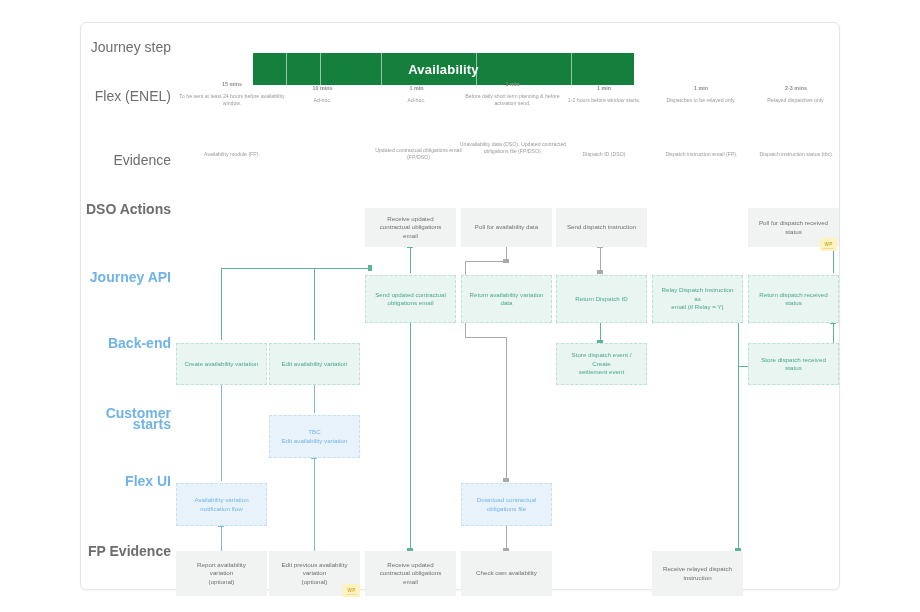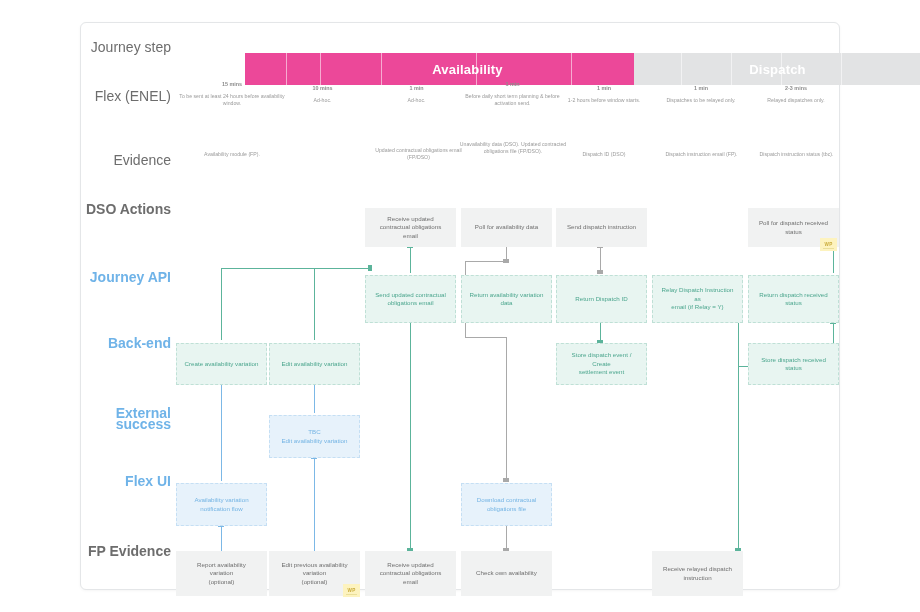--- a/index.html
+++ b/index.html
@@ -27,21 +27,21 @@
   }
   
   .band{
     position:absolute;
     top:30px;height:32px;
     display:flex;align-items:center;justify-content:center;
     color:#ffffff;
     font-size:13px;font-weight:bold;
     letter-spacing:.2px;
   }
-  #band-availability{left:164px;width:381px;background:#ec4899;padding-left:32px;}
+  #band-availability{left:172px;width:381px;background:#15803d;}
   #band-dispatch{left:553px;width:287px;background:#e2e3e4;}
 
   
   .band-sep{
     position:absolute;top:30px;height:32px;width:1px;
     background:rgba(255,255,255,.55);
   }
 
   
   .rowlabel{
@@ -128,39 +128,38 @@
     background-image:linear-gradient(to right,#5cb49b 0 2px,transparent 2px 4px);
   }
 </style>
 </head>
 <body>
 
 <div id="canvas">
   <div id="board">
 
     <div class="band" id="band-availability">Availability</div>
-    <div class="band" id="band-dispatch">Dispatch</div>
 
     <div class="band-sep" style="left:205px"></div>
     <div class="band-sep" style="left:239px"></div>
     <div class="band-sep" style="left:300px"></div>
     <div class="band-sep" style="left:395px"></div>
     <div class="band-sep" style="left:490px"></div>
     <div class="band-sep" style="left:600px"></div>
     <div class="band-sep" style="left:650px"></div>
     <div class="band-sep" style="left:700px"></div>
     <div class="band-sep" style="left:760px"></div>
 
     <div class="rowlabel" style="top:19px;width:90px;left:0;">Journey step</div>
     <div class="rowlabel" style="top:68px;width:90px;left:0;">Flex (ENEL)</div>
     <div class="rowlabel" style="top:132px;width:90px;left:0;">Evidence</div>
     <div class="rowlabel grey" style="top:181px;width:90px;left:0;">DSO Actions</div>
     <div class="rowlabel blue" style="top:249px;width:90px;left:0;">Journey API</div>
     <div class="rowlabel blue" style="top:315px;width:90px;left:0;">Back-end</div>
-    <div class="rowlabel blue" style="top:385px;width:95px;left:-5px;">External success</div>
+    <div class="rowlabel blue" style="top:385px;width:95px;left:-5px;">Customer starts</div>
     <div class="rowlabel blue" style="top:453px;width:90px;left:0;">Flex UI</div>
     <div class="rowlabel grey" style="top:523px;width:90px;left:0;">FP Evidence</div>
 
     <div class="metacell" style="left:96px;top:58px;width:110px;">
       <span class="big">15 mins</span>
       <span>To be sent at least 24 hours before availability window.</span>
     </div>
     <div class="metacell" style="left:194px;top:62px;width:95px;">
       <span class="big">10 mins</span>
       <span>Ad-hoc.</span>

